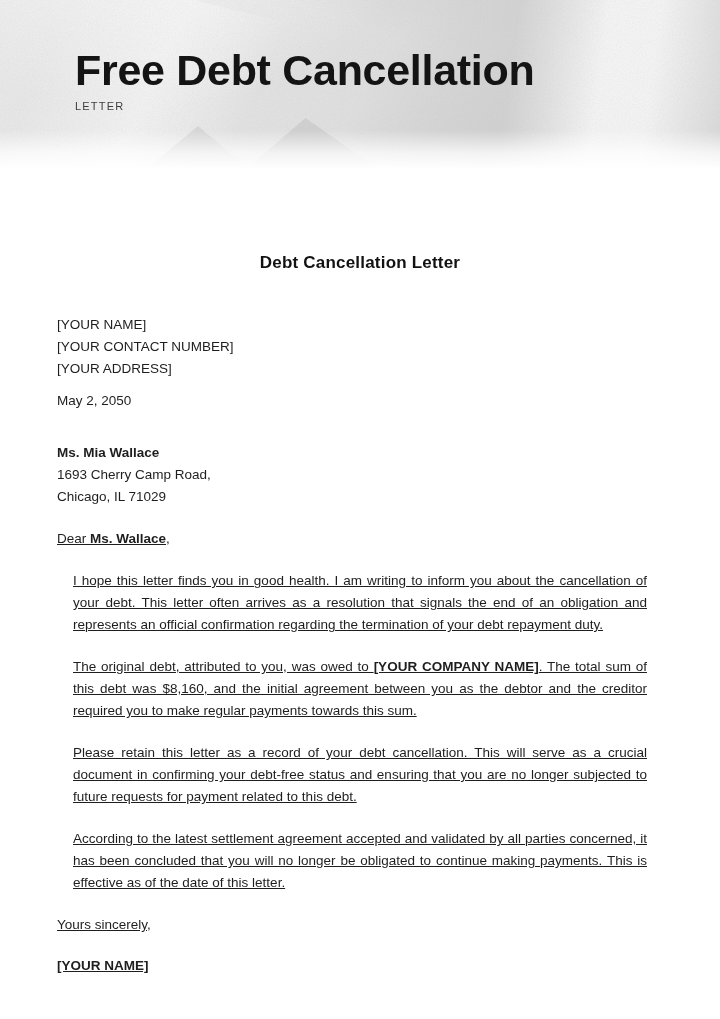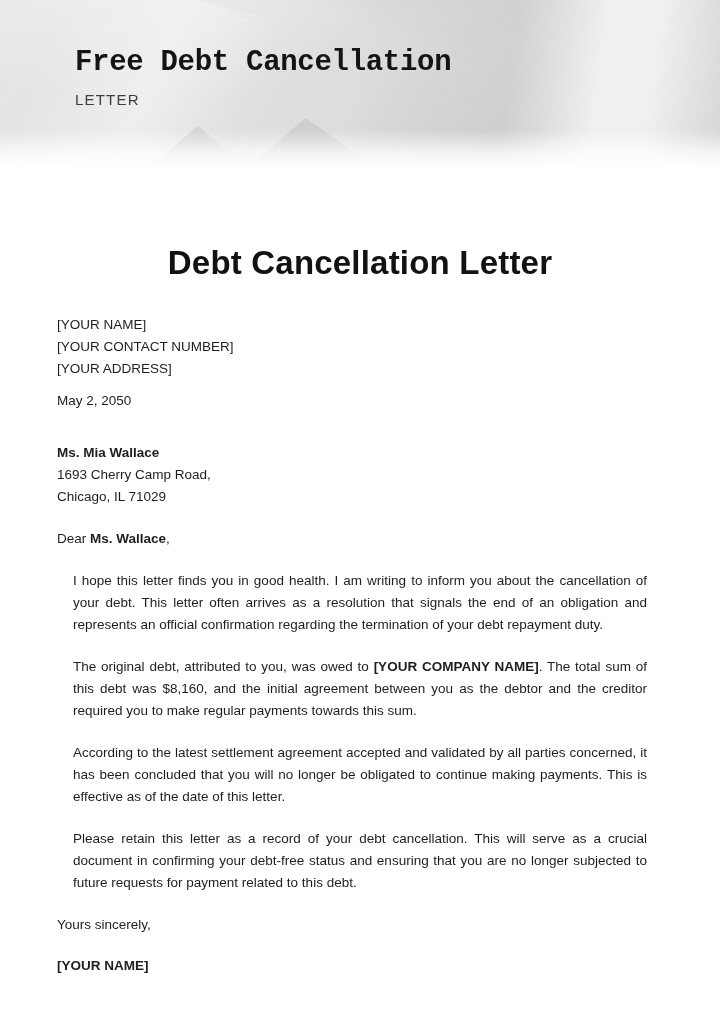--- a/index.html
+++ b/index.html
@@ -35,41 +35,41 @@
     clip-path: polygon(50% 0, 100% 100%, 0 100%); }
   .tri-2 { left: 238px; top: 118px; width: 150px; height: 58px; background: #cfcfcf;
     clip-path: polygon(45% 0, 100% 100%, 0 100%); }
   .grain { position: absolute; inset: 0; width: 100%; height: 100%; opacity: 0.5; }
   .banner-fade {
     position: absolute; left: 0; right: 0; bottom: 0; height: 42px;
     background: linear-gradient(to bottom, rgba(255,255,255,0) 0%, rgba(255,255,255,0.75) 55%, #ffffff 94%);
   }
   .banner-titles { position: absolute; left: 75px; top: 47px; }
   .banner-title {
-    font-size: 29px; font-weight: 700; color: #141414; letter-spacing: -0.3px; line-height: 1.1; font-family: Liberation Mono, monospace;
+    font-size: 43px; font-weight: 700; color: #141414; letter-spacing: -0.3px; line-height: 1.1;
   }
   .banner-subtitle {
-    font-size: 15px; color: #3e3e3e; letter-spacing: 1.2px; margin-top: 12px; font-weight: 400;
+    font-size: 11px; color: #3e3e3e; letter-spacing: 1.2px; margin-top: 6px; font-weight: 400;
   }
 
   
   .letter { padding: 0 57px; color: #1e1e1e; font-size: 13.5px; line-height: 22px; }
   .doc-title {
     margin: 0; padding-top: 76px; text-align: center;
-    font-size: 33px; line-height: 30px; font-weight: 700; color: #121212; letter-spacing: 0.2px;
+    font-size: 17px; line-height: 30px; font-weight: 700; color: #121212; letter-spacing: 0.2px;
   }
   .sender    { margin-top: 36px; }
   .date-line { margin-top: 10px; }
   .recipient { margin-top: 30px; }
   .greeting  { margin: 20px 0 0; }
   .para      { margin: 20px 16px 0; text-align: justify; }
   .closing   { margin: 20px 0 0; }
   .signature { margin: 19px 0 0; font-weight: 700; }
   .bold      { font-weight: 700; }
-  p { padding: 0; }
+  p { padding: 0; text-decoration: underline; }
 </style>
 </head>
 <body>
 
 <div class="page">
 
   <header class="banner">
     <div class="ribbon"></div>
     <div class="ribbon-2"></div>
     <div class="tri tri-1"></div>
@@ -105,22 +105,22 @@
       <div>1693 Cherry Camp Road,</div>
       <div>Chicago, IL 71029</div>
     </div>
 
     <p class="greeting"><span>Dear </span><span class="bold">Ms. Wallace</span><span>,</span></p>
 
     <p class="para">I hope this letter finds you in good health. I am writing to inform you about the cancellation of your debt. This letter often arrives as a resolution that signals the end of an obligation and represents an official confirmation regarding the termination of your debt repayment duty.</p>
 
     <p class="para"><span>The original debt, attributed to you, was owed to </span><span class="bold">[YOUR COMPANY NAME]</span><span>. The total sum of this debt was $8,160, and the initial agreement between you as the debtor and the creditor required you to make regular payments towards this sum.</span></p>
 
+    <p class="para">Please retain this letter as a record of your debt cancellation. This will serve as a crucial document in confirming your debt-free status and ensuring that you are no longer subjected to future requests for payment related to this debt.</p>
+
     <p class="para">According to the latest settlement agreement accepted and validated by all parties concerned, it has been concluded that you will no longer be obligated to continue making payments. This is effective as of the date of this letter.</p>
-
-    <p class="para">Please retain this letter as a record of your debt cancellation. This will serve as a crucial document in confirming your debt-free status and ensuring that you are no longer subjected to future requests for payment related to this debt.</p>
 
     <p class="closing">Yours sincerely,</p>
 
     <p class="signature">[YOUR NAME]</p>
 
   </main>
 </div>
 
 </body></html>

